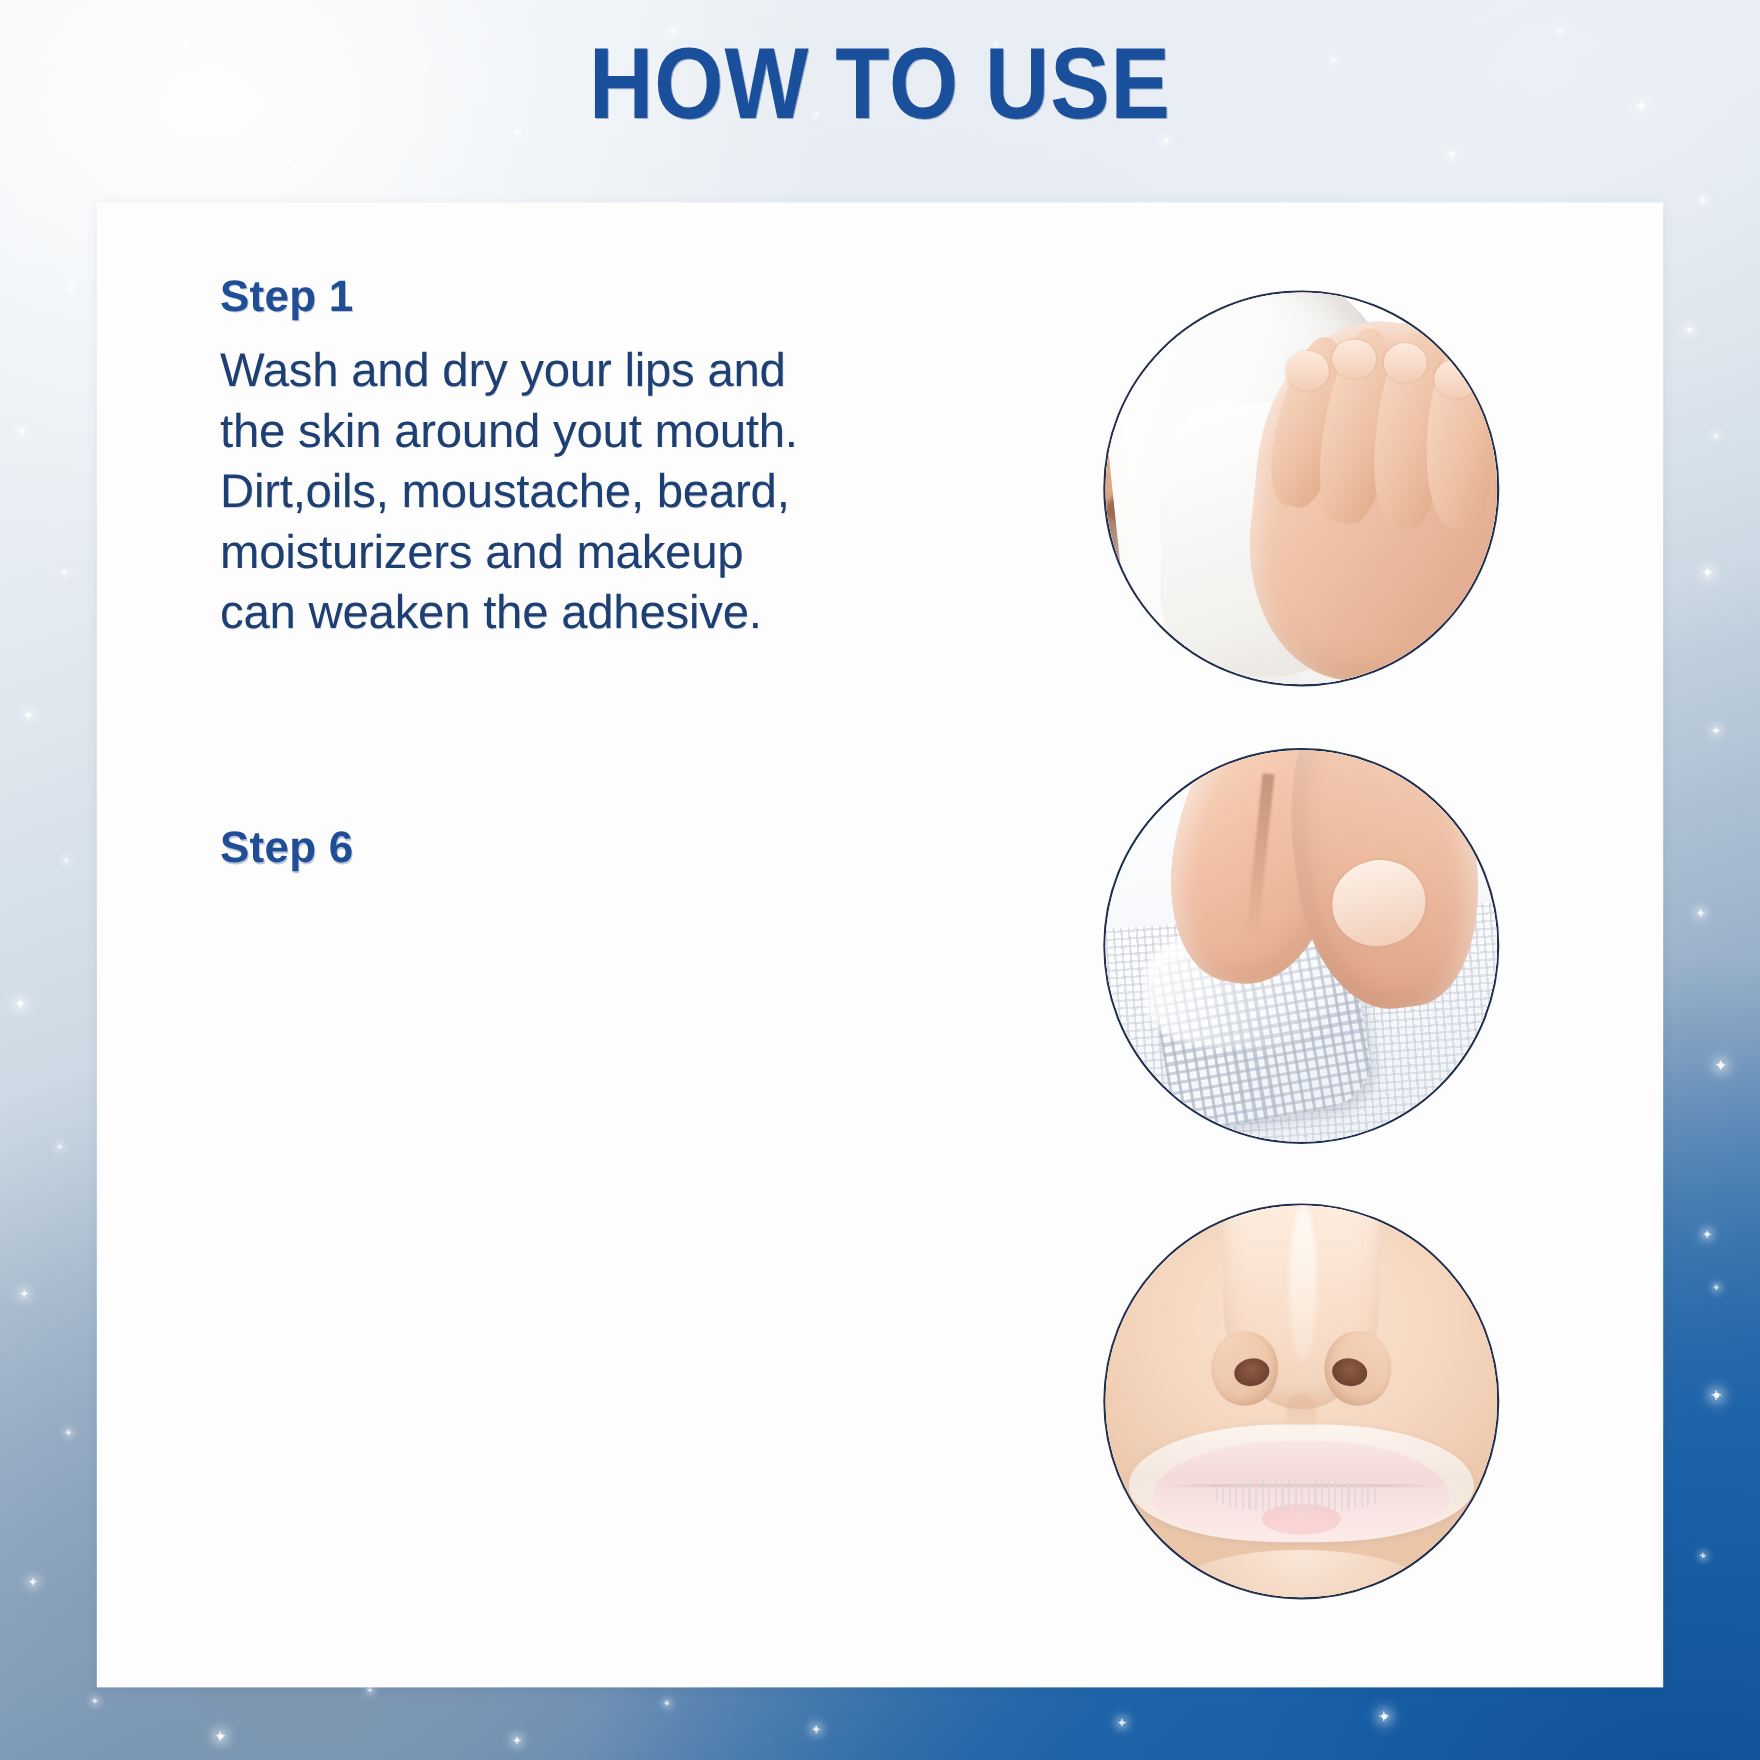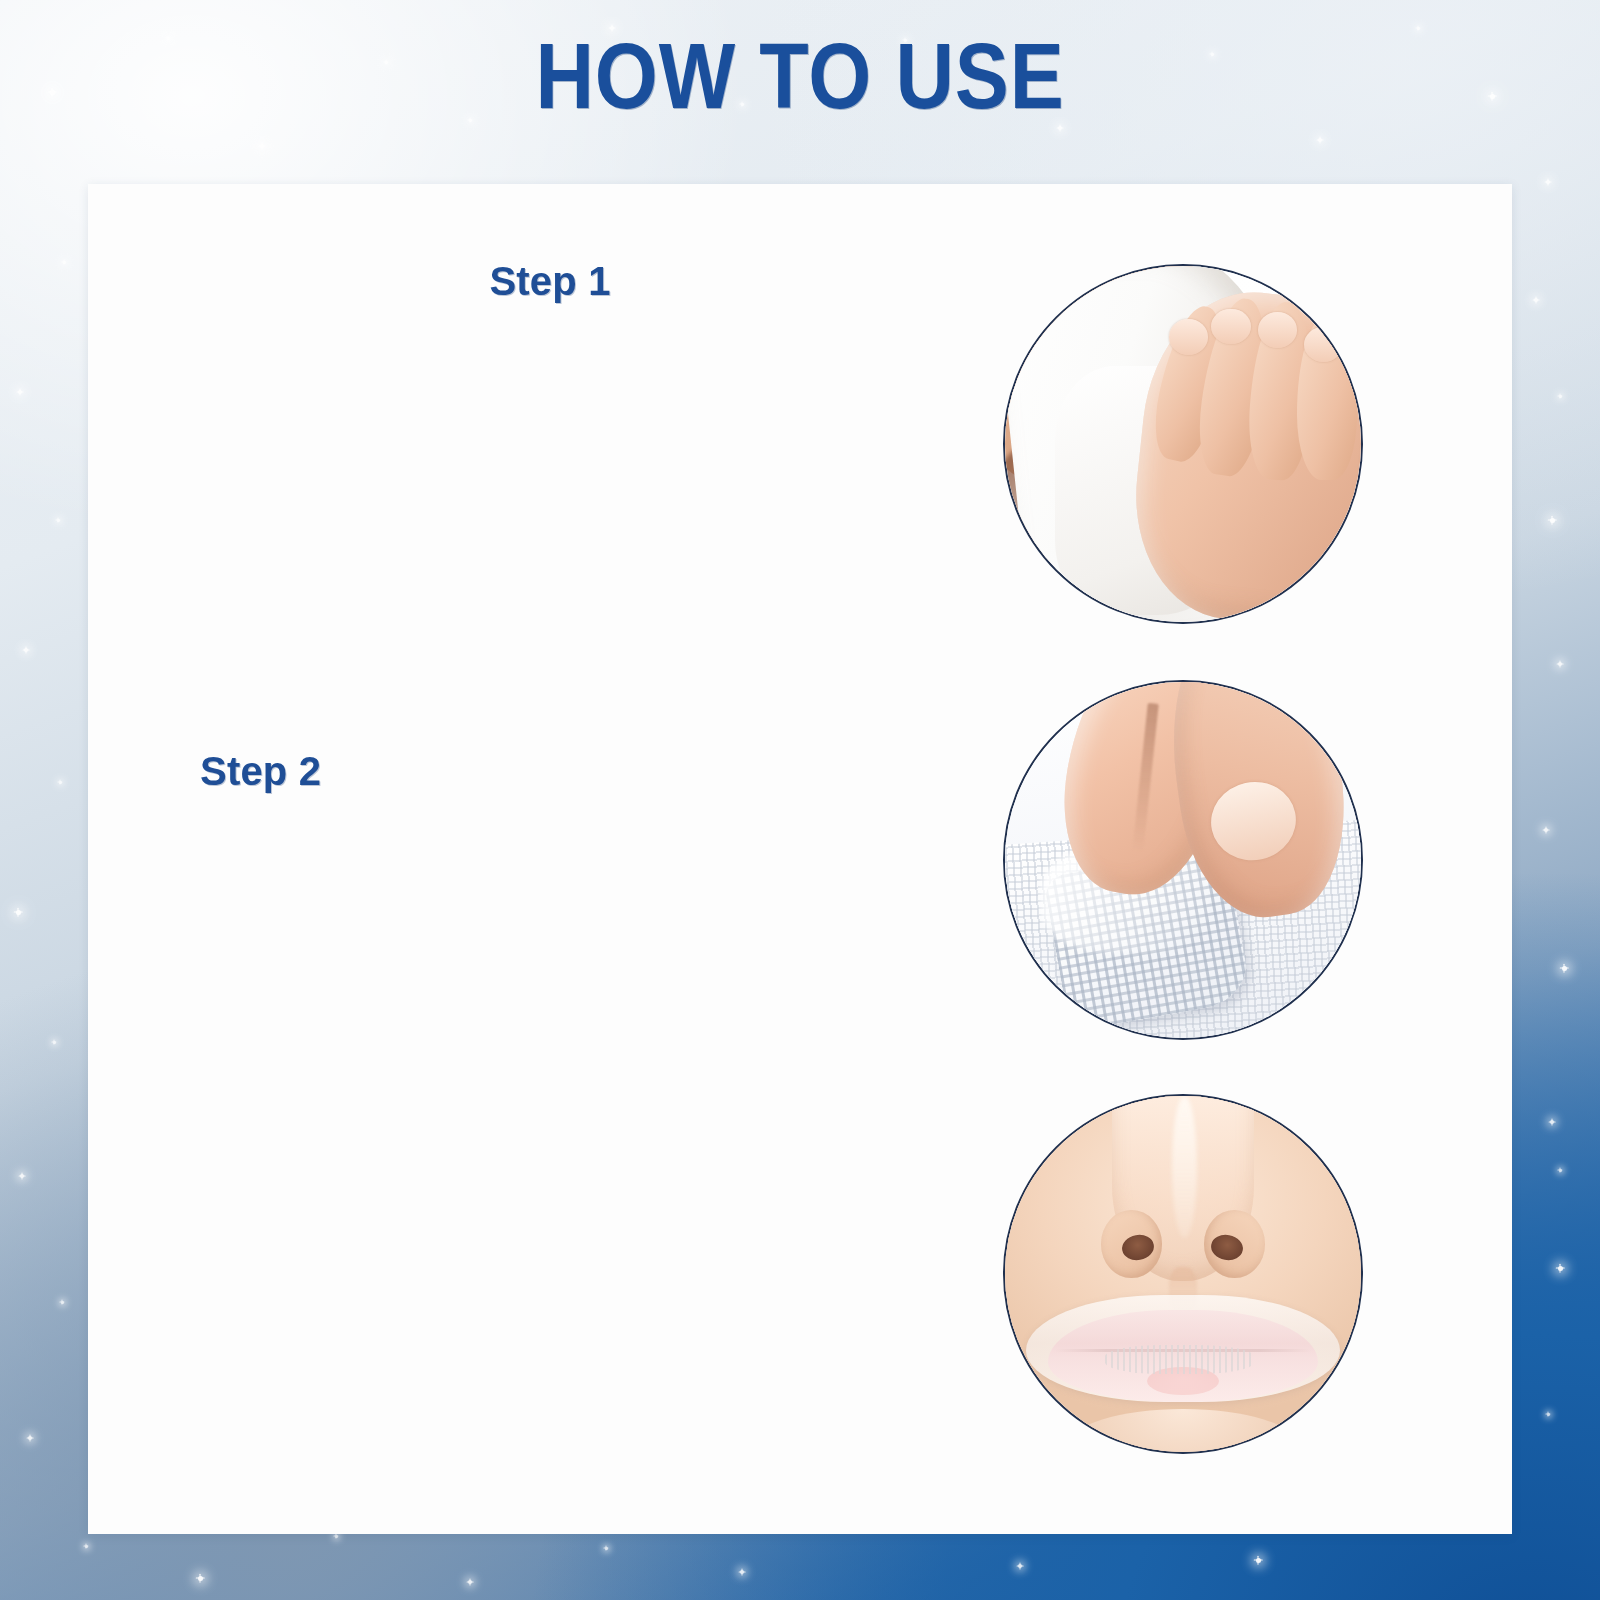--- a/index.html
+++ b/index.html
@@ -39,21 +39,21 @@
 
   
   .card{
     position:absolute;left:88px;top:184px;width:1424px;height:1350px;
     background:#fdfdfd;
     box-shadow:0 2px 10px rgba(30,60,100,.10);
   }
 
   .steps{position:absolute;left:112px;top:56px;width:700px;}
   .step{position:absolute;left:0;width:700px;}
-  .step-1{top:15px;text-align:center;}
+  .step-1{top:4px;}
   .step-2{top:505px;}
   .step-3{top:900px;}
 
   .step-head{
     font-size:40px;line-height:52px;font-weight:bold;color:#1f4e96;
     margin:0 0 14px 0;letter-spacing:.2px;
     text-shadow:1px 1px 0 rgba(25,60,120,.28);
   }
   .step-body{
     font-size:43px;line-height:55px;color:#1d3f73;
@@ -312,24 +312,29 @@
     </div>
 
   <div class="title">HOW TO USE</div>
 
   <div class="card">
 
     <div class="steps">
 
       <div class="step step-1">
         <div class="step-head">Step 1</div>
+        <div class="step-body">Wash and dry your lips and
+the skin around yout mouth.
+Dirt,oils, moustache, beard,
+moisturizers and makeup
+can weaken the adhesive.</div>
       </div>
 
       <div class="step step-2">
-        <div class="step-head">Step 2</div>
+        <div class="step-head">Step 6</div>
       </div>
 
       <div class="step step-3">
       </div>
 
     </div>
 
     <div class="shot shot-1">
       <div class="scene s1">
         <div class="cheek"></div>

